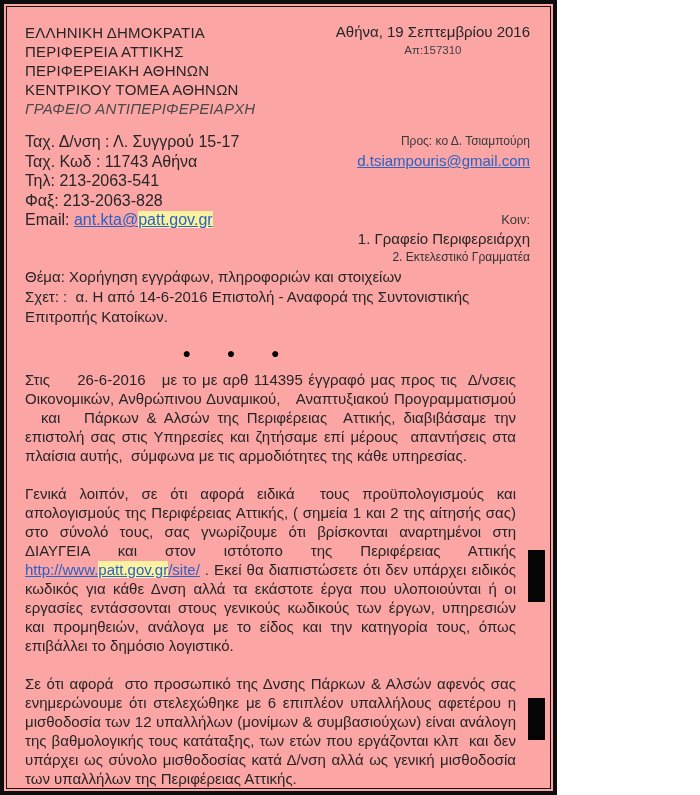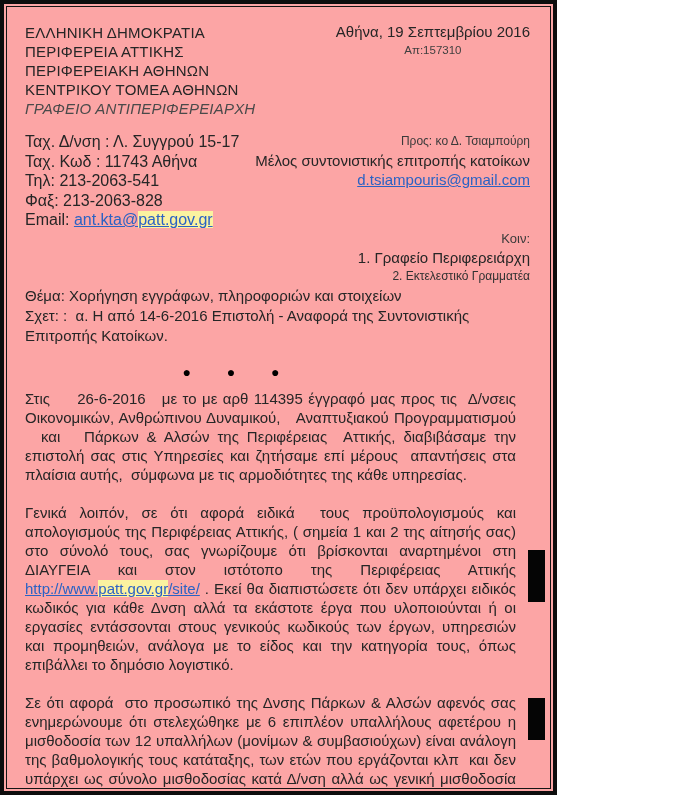--- a/index.html
+++ b/index.html
@@ -88,21 +88,20 @@
         <div>Τηλ: 213-2063-541</div>
         <div>Φαξ: 213-2063-828</div>
         <div>
           <span>Email: </span><a class="link"><span>ant.kta@</span><span class="hl">patt.gov.gr</span></a>
         </div>
       </div>
 
       <div class="right-col">
         <div>
           <div class="to-line">Προς: κο Δ. Τσιαμπούρη</div>
-          <div>Μέλος συντονιστικής επιτροπής κατοίκων</div>
           <div>
             <a class="link">d.tsiampouris@gmail.com</a>
           </div>
         </div>
         <div class="cc-block">
           <div class="cc-label">Κοιν:</div>
           <div class="cc-item-big">1. Γραφείο Περιφερειάρχη</div>
           <div class="cc-item-small">2. Εκτελεστικό Γραμματέα</div>
         </div>
       </div>

